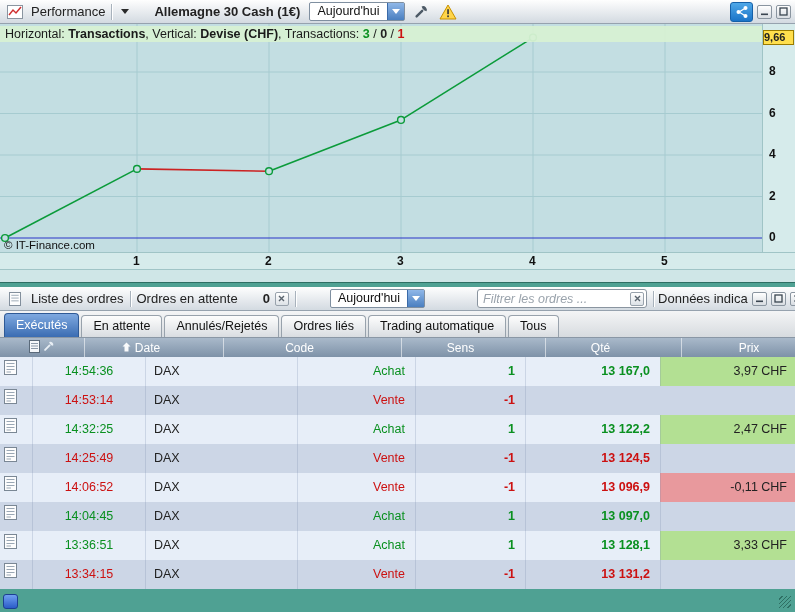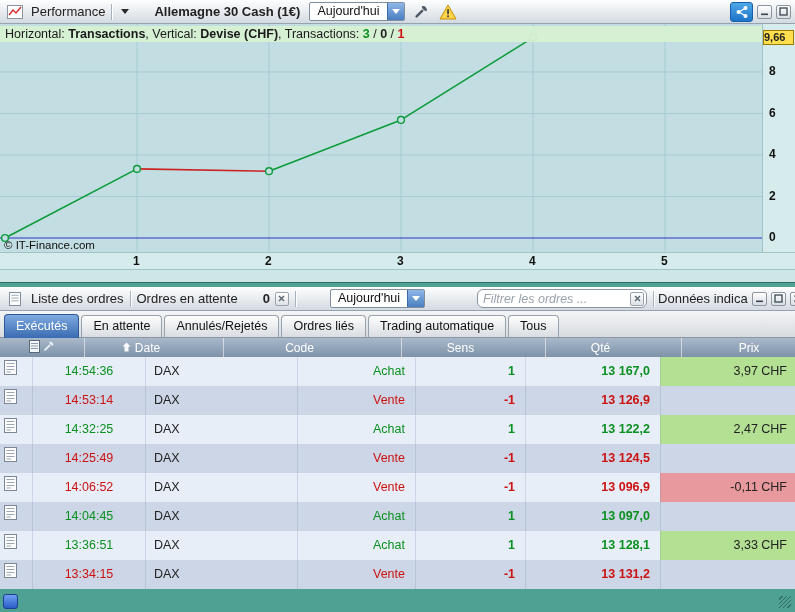--- a/index.html
+++ b/index.html
@@ -49,21 +49,21 @@
   #y-axis{position:absolute;top:0;right:0;width:33px;height:228px;background:#d6ebeb;border-left:1px solid #a0c4c6;}
   .ytick{position:absolute;left:6px;font-weight:bold;font-size:12px;color:#111;}
   #last-value{position:absolute;left:0;right:1px;height:15px;background:#ffdf4d;border:1px solid #9a7b00;
     font-size:11px;font-weight:bold;line-height:13px;color:#222;}
   #x-axis{position:absolute;left:0;top:228px;width:795px;height:17px;background:#d6ebeb;border-top:1px solid #a0c4c6;}
   .xtick{position:absolute;top:1px;font-weight:bold;font-size:12px;color:#111;}
   #h-scroll{position:absolute;left:0;top:245px;width:795px;height:13px;background:#cfe6e7;border-top:1px solid #a0c4c6;}
   #copyright{position:absolute;left:4px;top:215px;font-size:11.5px;color:#111;}
 
   
-  #tabs-bar{height:27px;display:flex;align-items:center;gap:2px;padding:3px 0 0 4px;
+  #tabs-bar{height:27px;display:flex;align-items:flex-end;gap:2px;padding:3px 0 0 4px;
     background:linear-gradient(#f4f5f6,#d7dbdf);border-bottom:1px solid #8a97a5;}
   .tab{height:22px;line-height:20px;padding:0 11px;border:1px solid #98a2ac;border-bottom:none;
     border-radius:4px 4px 0 0;background:linear-gradient(#fdfdfd,#d9dde1);font-size:12.5px;color:#111;
     white-space:nowrap;cursor:pointer;}
   .tab.active{height:24px;line-height:22px;background:linear-gradient(#7fa9e0,#3a6cb2);
     border-color:#2f5a96;color:#fff;}
 
   
   #table-header{height:19px;display:flex;align-items:stretch;
     background:linear-gradient(#a9b9ca,#7e92a8);color:#fff;font-size:12px;}
@@ -233,21 +233,21 @@
           </svg>
       </span>
     </div>
     <span class="tsep"></span>
     <div class="combo" style="margin-left:28px;">
       <span class="cval">Aujourd'hui</span>
       <span class="cbtn">
           <span class="tri-down"></span>
         </span>
     </div>
-    <div class="filter-wrap" style="margin-left:46px;border-radius:6px;">
+    <div class="filter-wrap" style="margin-left:46px;">
       <input class="filter-input" placeholder="Filtrer les ordres ..." style="">
       <span class="xbtn">
         <svg width="7" height="7" viewBox="0 0 7 7">
             <path d="M1 1 L6 6 M6 1 L1 6" stroke="#5a646e" stroke-width="1.4"></path>
           </svg>
       </span>
     </div>
     <div class="tb-right">
       <span class="tsep"></span>
       <span class="tlabel">Données indica</span>
@@ -349,21 +349,20 @@
               <line x1="2.5" y1="6.5" x2="10.5" y2="6.5" stroke="#9aa7b4"></line>
               <line x1="2.5" y1="9.5" x2="10.5" y2="9.5" stroke="#9aa7b4"></line>
               <line x1="2.5" y1="12" x2="7" y2="12" stroke="#9aa7b4"></line>
             </svg>
       </span>
     </div>
     <div class="cell c-date">14:53:14</div>
     <div class="cell c-code">DAX</div>
     <div class="cell c-sens">Vente</div>
     <div class="cell c-qte">-1</div>
-    <div class="cell c-prix">13 126,9</div>
     <div class="cell c-gain"></div>
   </div>
       <div class="trow even buy">
     <div class="cell c-icon">
       <span>
         <svg width="13" height="15" viewBox="0 0 13 15">
               <rect x="0.5" y="0.5" width="12" height="14" fill="#fdfdfd" stroke="#7a8794"></rect>
               <line x1="2.5" y1="3.5" x2="10.5" y2="3.5" stroke="#9aa7b4"></line>
               <line x1="2.5" y1="6.5" x2="10.5" y2="6.5" stroke="#9aa7b4"></line>
               <line x1="2.5" y1="9.5" x2="10.5" y2="9.5" stroke="#9aa7b4"></line>

